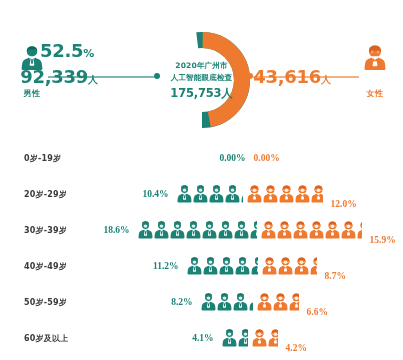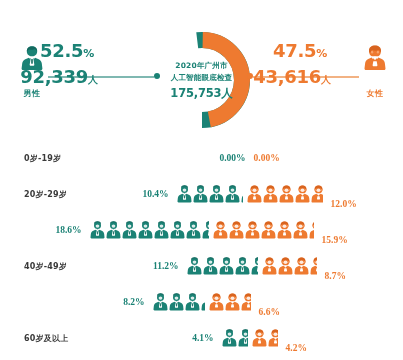--- a/index.html
+++ b/index.html
@@ -170,23 +170,20 @@
           <path d="M8.3 8.6c.4-1.2 1-2 1.9-2.6 1.9.9 4.7.9 6.6 0 .9.6 1.5 1.4 1.9 2.6.2-.7.3-1.4.3-2.1 0-3-2.3-5-6-5S7 3.5 7 6.5c0 .7.1 1.4.3 2.1z" fill="#d8641f"></path>
           <ellipse cx="10.1" cy="8.2" rx="1.1" ry="1.4" fill="#f8a36a"></ellipse>
           <ellipse cx="15.9" cy="8.2" rx="1.1" ry="1.4" fill="#f8a36a"></ellipse>
           <path d="M13 13.1l-2.2 1.9-1.1-1.5-3.5 1.6c-1.7.8-2.9 2.4-3.1 4.3l-.6 5c-.1.8.5 1.5 1.3 1.5h18.4c.8 0 1.4-.7 1.3-1.5l-.6-5c-.2-1.9-1.4-3.5-3.1-4.3l-3.5-1.6-1.1 1.5L13 13.1z" fill="#ee7a30"></path>
           <path d="M10.8 13.6L13 16.2l2.2-2.6-2.2-1-2.2 1z" fill="#ffffff"></path>
           <path d="M11.3 17.2h3.4l.7 3.7c.1.7-.4 1.3-1.1 1.3h-2.6c-.7 0-1.2-.6-1.1-1.3l.7-3.7z" fill="#ffffff"></path>
         </svg>
         <div class="gender-label">女性</div>
       </div>
 
-      <div class="pct">
-        <span>47.5</span><span class="sym">%</span>
-      </div>
 
       <div class="connector">
         <div class="line"></div>
         <div class="dot"></div>
       </div>
 
       <div class="cnt">
         <span>43,616</span><span class="unit">人</span>
       </div>
     </div>
@@ -315,20 +312,21 @@
                   <path d="M6.1 9.0l1.4 1.7 1.4-1.7-1.4-.7-1.4.7z" fill="#ffffff"></path>
                   <path d="M6.45 11.2h2.1l.45 2.5c.08.45-.26.85-.72.85H6.72c-.46 0-.8-.4-.72-.85l.45-2.5z" fill="#ffffff"></path>
                 </svg>
               </span>
             </span>
             <span class="row-pct orange pad-right">12.0%</span>
           </div>
         </div>
       </div>
       <div class="age-row">
+        <div class="age-label">30岁-39岁</div>
         <div class="row-body">
           <div class="side left">
             <span class="row-pct teal pad-left">18.6%</span>
             <span class="icons left">
               <svg class="picto" width="15" height="18" viewBox="0 0 15 18">
                 <ellipse cx="7.5" cy="4.3" rx="3.5" ry="3.8" fill="#1b8275"></ellipse>
                 <path d="M4.2 3.4c.4-1.3 1.5-2.2 3.3-2.2s2.9.9 3.3 2.2c.1-.4.1-.7.1-1C10.9 1 9.4.2 7.5.2S4.1 1 4.1 2.4c0 .3 0 .6.1 1z" fill="#14695f"></path>
                 <ellipse cx="7.5" cy="5.1" rx="1.9" ry="1.6" fill="#ffffff" opacity=".85"></ellipse>
                 <path d="M7.5 8.1L6.3 9.6 5.6 8.7 3.2 9.8C1.9 10.4 1 11.6.85 13l-.35 3.3c-.06.6.4 1.1 1 1.1h12c.6 0 1.06-.5 1-1.1L14.15 13c-.15-1.4-1.05-2.6-2.35-3.2L9.4 8.7l-.7.9L7.5 8.1z" fill="#1b8275"></path>
                 <path d="M6.3 8.9l1.2 1.7 1.2-1.7-1.2-.7-1.2.7z" fill="#ffffff"></path>
@@ -579,20 +577,21 @@
                   <path d="M6.1 9.0l1.4 1.7 1.4-1.7-1.4-.7-1.4.7z" fill="#ffffff"></path>
                   <path d="M6.45 11.2h2.1l.45 2.5c.08.45-.26.85-.72.85H6.72c-.46 0-.8-.4-.72-.85l.45-2.5z" fill="#ffffff"></path>
                 </svg>
               </span>
             </span>
             <span class="row-pct orange pad-right">8.7%</span>
           </div>
         </div>
       </div>
       <div class="age-row">
+        <div class="age-label">50岁-59岁</div>
         <div class="row-body">
           <div class="side left">
             <span class="row-pct teal pad-left">8.2%</span>
             <span class="icons left">
               <svg class="picto" width="15" height="18" viewBox="0 0 15 18">
                 <ellipse cx="7.5" cy="4.3" rx="3.5" ry="3.8" fill="#1b8275"></ellipse>
                 <path d="M4.2 3.4c.4-1.3 1.5-2.2 3.3-2.2s2.9.9 3.3 2.2c.1-.4.1-.7.1-1C10.9 1 9.4.2 7.5.2S4.1 1 4.1 2.4c0 .3 0 .6.1 1z" fill="#14695f"></path>
                 <ellipse cx="7.5" cy="5.1" rx="1.9" ry="1.6" fill="#ffffff" opacity=".85"></ellipse>
                 <path d="M7.5 8.1L6.3 9.6 5.6 8.7 3.2 9.8C1.9 10.4 1 11.6.85 13l-.35 3.3c-.06.6.4 1.1 1 1.1h12c.6 0 1.06-.5 1-1.1L14.15 13c-.15-1.4-1.05-2.6-2.35-3.2L9.4 8.7l-.7.9L7.5 8.1z" fill="#1b8275"></path>
                 <path d="M6.3 8.9l1.2 1.7 1.2-1.7-1.2-.7-1.2.7z" fill="#ffffff"></path>

